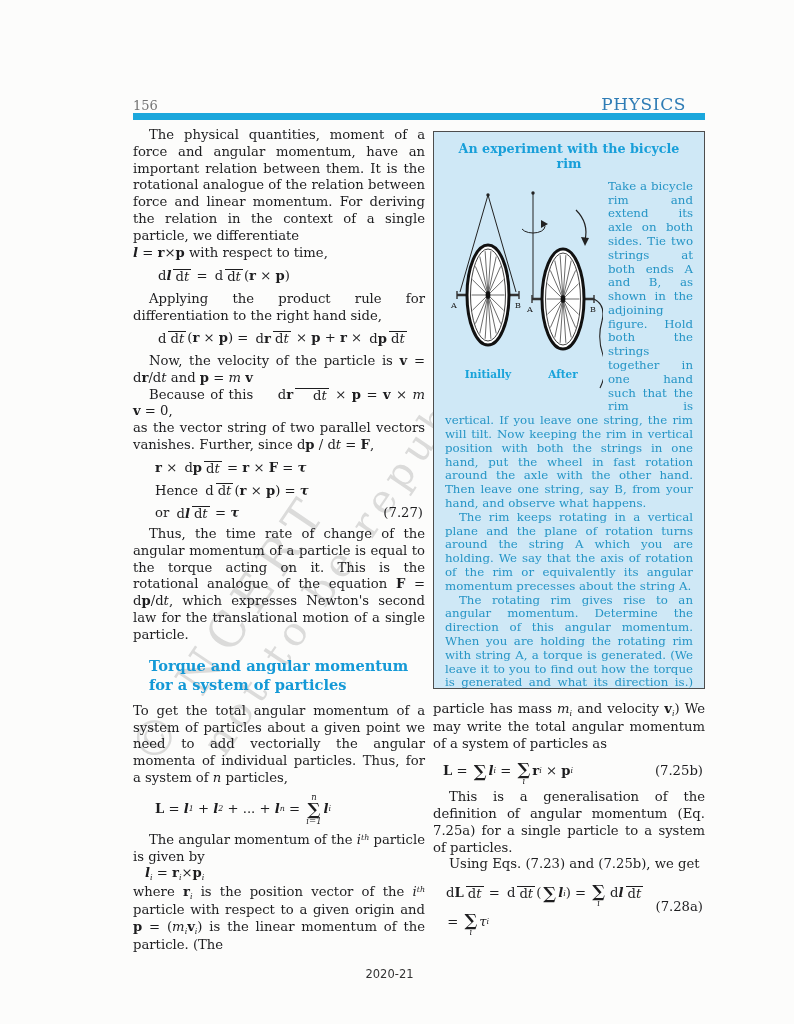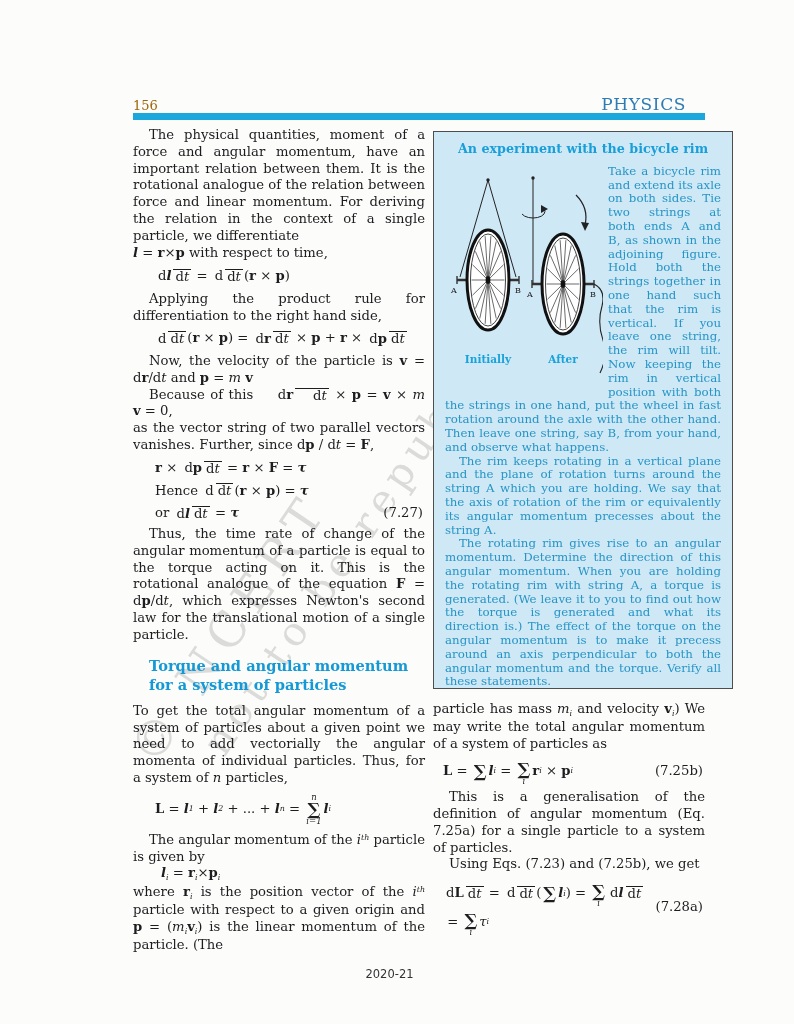--- a/index.html
+++ b/index.html
@@ -5,21 +5,21 @@
   html,body{margin:0;padding:0;background:#e8e8e8;}
   .page{position:relative;width:794px;height:1024px;margin:0 auto;background:#fcfcfb;overflow:hidden;
         font-family:"DejaVu Serif",serif;color:#1d1d1f;}
   
   .watermark{position:absolute;left:118px;top:742px;transform:rotate(-56deg);transform-origin:0 0;
              color:rgba(125,125,125,0.26);white-space:nowrap;z-index:0;}
   .wm1{font-size:48px;letter-spacing:10px;}
   .wm2{font-size:40px;letter-spacing:7px;margin-left:46px;margin-top:4px;}
   
   .header{position:absolute;top:94px;left:133px;width:572px;display:flex;justify-content:space-between;align-items:baseline;}
-  .pgnum{font-size:13px;color:#a16207;}
+  .pgnum{font-size:13px;color:#737373;}
   .subject{font-size:17px;color:#2e7cb5;letter-spacing:0.6px;margin-right:19px;}
   .rule{position:absolute;top:113px;left:133px;width:572px;height:7px;background:#1ba7dc;}
   
   .col-left{position:absolute;left:133px;top:127px;width:292px;font-size:13.2px;line-height:1.27;text-align:justify;z-index:1;}
   .col-right{position:absolute;left:433px;top:131px;width:272px;font-size:13.2px;line-height:1.27;text-align:justify;z-index:1;}
   p{margin:0;}
   .indent{text-indent:16px;}
   .eqline{margin:1px 0 3px 0;}
   .eqrow{display:flex;align-items:center;margin:6px 0 6px 22px;}
   .eqrow.tightrow{margin:4px 0 4px 22px;}
@@ -34,21 +34,21 @@
   .tsup{font-size:0.6em;vertical-align:0.55em;font-style:italic;}
   .frac{display:inline-flex;flex-direction:row;align-items:center;vertical-align:middle;margin:0 1px;line-height:1.08;}
   .num,.den{padding:0 2px;text-align:center;}
   .den{border-top:1.2px solid #1d1d1f;}
   .sum{display:inline-flex;flex-direction:column;align-items:center;vertical-align:middle;margin:0 2px;line-height:1;}
   .sab,.sbl{font-size:8.5px;font-style:italic;line-height:1;min-height:4px;}
   .ssg{font-size:17px;line-height:0.95;font-weight:bold;}
   
   .heading{color:#1499d6;font-weight:bold;font-size:14.6px;line-height:1.25;text-align:left;margin:14px 0 9px 16px;}
   
-  .expbox{box-sizing:border-box;width:300px;height:558px;background:#cfe8f6;border:1.7px solid #4d4d4d;
+  .expbox{box-sizing:border-box;width:272px;height:558px;background:#cfe8f6;border:1.7px solid #4d4d4d;
           padding:8px 11px;color:#2695c6;font-size:11.8px;line-height:1.17;text-align:justify;overflow:hidden;}
   .btitle{text-align:center;font-weight:bold;color:#189fd9;font-size:12.7px;margin:2px 0 8px 0;text-indent:0;}
   .figure{float:left;width:158px;height:224px;margin:0 5px 0 0;}
   .bindent{text-indent:14px;}
   .below-box{margin-top:12px;}
   .footer{position:absolute;left:0;right:15px;top:967px;text-align:center;font-size:11.5px;color:#333;
           font-family:"DejaVu Sans",sans-serif;z-index:1;}
   svg text{font-family:"DejaVu Serif",serif;}
   .figcaption{fill:#18a3da;font-weight:bold;font-size:10.5px;}
   .axlelabel{fill:#222;font-size:8px;}
@@ -185,21 +185,21 @@
           <span class="sum">
             <span class="sab">n</span>
             <span class="ssg">∑</span>
             <span class="sbl">i=1</span>
           </span>
           <span class="tbi">l</span>
           <span class="tsub">i</span>
         </span>
       </div>
     <p class="indent"><span class="tk">The angular momentum of the </span><span class="ti">i</span><span class="tsup">th</span><span class="tk"> particle is given by</span></p>
-    <p style="margin-left:28px;"><span class="tbi">l</span><span class="tsub">i</span><span class="tk"> = </span><span class="tb">r</span><span class="tsub">i</span><span class="tk">×</span><span class="tb">p</span><span class="tsub">i</span></p>
+    <p style="margin-left:12px;"><span class="tbi">l</span><span class="tsub">i</span><span class="tk"> = </span><span class="tb">r</span><span class="tsub">i</span><span class="tk">×</span><span class="tb">p</span><span class="tsub">i</span></p>
     <p><span class="tk">where </span><span class="tb">r</span><span class="tsub">i</span><span class="tk"> is the position vector of the </span><span class="ti">i</span><span class="tsup">th</span><span class="tk"> particle with respect to a given origin and </span><span class="tb">p</span><span class="tk"> = (</span><span class="ti">m</span><span class="tsub">i</span><span class="tb">v</span><span class="tsub">i</span><span class="tk">) is the linear momentum of the particle. (The</span></p>
   </div>
 
   <div class="col-right">
     <div class="expbox">
       <p class="btitle">An experiment with the bicycle rim</p>
       <div class="figure">
         <svg width="158" height="224" viewBox="0 0 158 224" xmlns="http://www.w3.org/2000/svg">
 
           <g>

